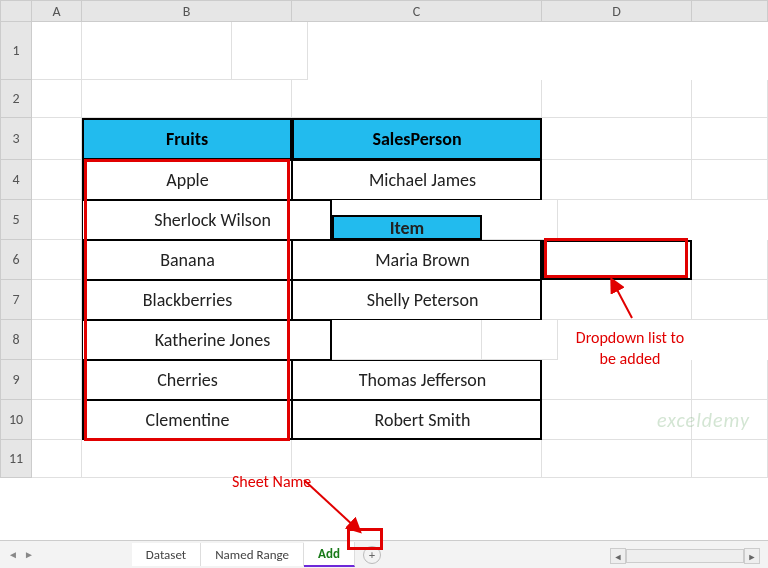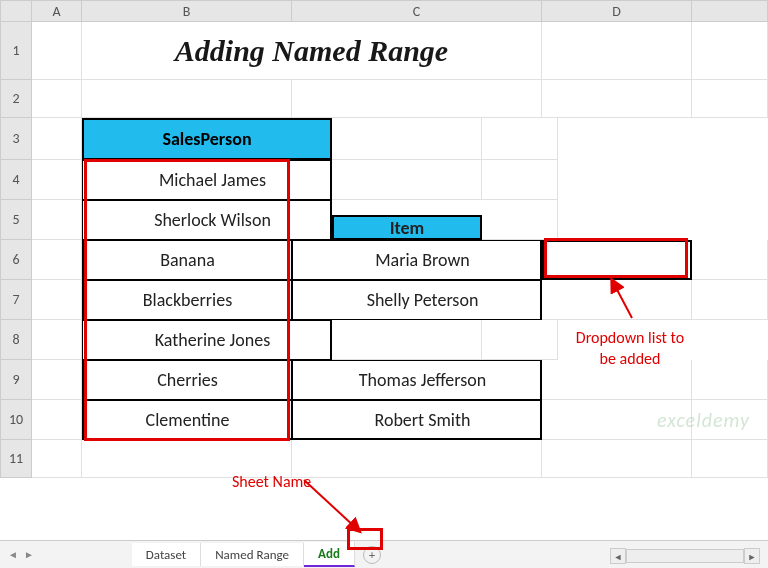--- a/index.html
+++ b/index.html
@@ -167,45 +167,46 @@
     <div class="col-header col-A">A</div>
     <div class="col-header col-B">B</div>
     <div class="col-header col-C">C</div>
     <div class="col-header col-D">D</div>
     <div class="col-header col-E"></div>
   </div>
 
   <div class="row row-1">
     <div class="row-header">1</div>
     <div class="cell col-A"></div>
-    <div class="cell title-cell" style="width:460px;">Adding Named Range</div>
     <div class="cell col-D"></div>
     <div class="cell col-E"></div>
   </div>
 
   <div class="row row-2">
     <div class="row-header">2</div>
     <div class="cell col-A"></div>
     <div class="cell col-B"></div>
     <div class="cell col-C"></div>
     <div class="cell col-D"></div>
     <div class="cell col-E"></div>
   </div>
 
   <div class="row row-3">
     <div class="row-header">3</div>
     <div class="cell col-A"></div>
+    <div class="cell col-B table-header">Fruits</div>
     <div class="cell col-C table-header">SalesPerson</div>
     <div class="cell col-D"></div>
     <div class="cell col-E"></div>
   </div>
 
   <div class="row row-std">
     <div class="row-header">4</div>
     <div class="cell col-A"></div>
+    <div class="cell col-B table-cell left-edge">Apple</div>
     <div class="cell col-C table-cell right-edge">Michael James</div>
     <div class="cell col-D"></div>
     <div class="cell col-E"></div>
   </div>
 
   <div class="row row-std">
     <div class="row-header">5</div>
     <div class="cell col-A"></div>
     <div class="cell col-C table-cell right-edge">Sherlock Wilson</div>
     <div class="cell col-D item-header">Item</div>

